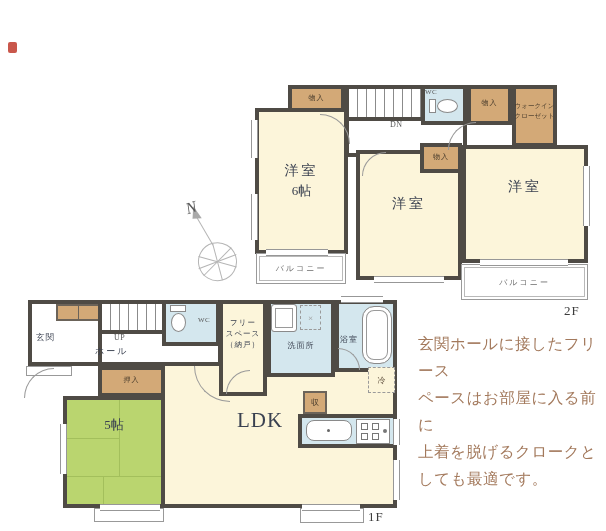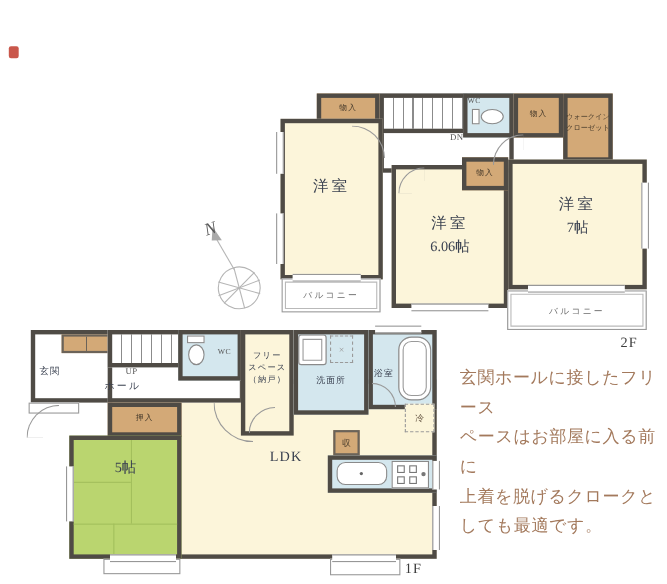--- a/index.html
+++ b/index.html
@@ -40,48 +40,47 @@
 </head>
 <body>
 
 <div id="canvas">
 
   <div class="abs" style="left:8px;top:42px;width:9px;height:11px;background:#c0392b;border-radius:2px;opacity:.85;"></div>
 
   <div class="room whitebg" style="left:345px;top:85px;width:122px;height:72px;"></div>
 
   <div class="room stairs" style="left:345px;top:85px;width:80px;height:36px;"></div>
-  <div class="graylabel" style="left:409px;top:120px;">DN</div>
+  <div class="graylabel" style="left:390px;top:120px;">DN</div>
 
   <div class="room blue" style="left:421px;top:85px;width:46px;height:40px;"></div>
   <div class="graylabel" style="left:425px;top:88px;font-size:7px;">WC</div>
   <div class="fixture" style="left:429px;top:99px;width:7px;height:14px;"></div>
   <div class="fixture" style="left:437px;top:99px;width:21px;height:14px;border-radius:50%;"></div>
 
   <div class="room brown" style="left:288px;top:85px;width:57px;height:27px;"></div>
   <div class="tinylabel" style="left:288px;top:93px;width:57px;">物入</div>
   <div class="room brown" style="left:467px;top:85px;width:45px;height:40px;"></div>
   <div class="tinylabel" style="left:467px;top:98px;width:45px;">物入</div>
 
   <div class="room brown" style="left:512px;top:85px;width:45px;height:62px;"></div>
   <div class="tinylabel" style="left:512px;top:102px;width:45px;font-size:6.5px;letter-spacing:0;">ウォークイン</div>
   <div class="tinylabel" style="left:512px;top:112px;width:45px;font-size:6.5px;letter-spacing:0;">クローゼット</div>
 
   <div class="room cream" style="left:255px;top:108px;width:93px;height:146px;"></div>
   <div class="rlabel" style="left:255px;top:162px;width:93px;font-size:14px;letter-spacing:3px;">洋室</div>
+  <div class="rlabel" style="left:255px;top:182px;width:93px;font-size:13px;">6帖</div>
 
   <div class="room cream" style="left:356px;top:150px;width:106px;height:130px;"></div>
   <div class="room brown" style="left:420px;top:143px;width:42px;height:30px;"></div>
   <div class="tinylabel" style="left:420px;top:152px;width:42px;">物入</div>
   <div class="rlabel" style="left:356px;top:195px;width:106px;font-size:14px;letter-spacing:3px;">洋室</div>
-  <div class="rlabel" style="left:356px;top:215px;width:106px;font-size:13px;">6.06帖</div>
 
   <div class="room cream" style="left:462px;top:145px;width:126px;height:118px;"></div>
   <div class="rlabel" style="left:462px;top:178px;width:126px;font-size:14px;letter-spacing:3px;">洋室</div>
-  <div class="rlabel" style="left:462px;top:198px;width:126px;font-size:13px;">7帖</div>
 
   <div class="balc" style="left:256px;top:253px;width:90px;height:31px;">
     <span class="blabel">バルコニー</span>
   </div>
   <div class="balc" style="left:461px;top:264px;width:127px;height:36px;">
     <span class="blabel">バルコニー</span>
   </div>
   <div class="floorlabel" style="left:564px;top:303px;">2F</div>
 
   <div class="winv" style="left:251px;top:120px;width:7px;height:38px;"></div>
@@ -131,21 +130,21 @@
 
   <div class="room blue" style="left:267px;top:300px;width:68px;height:77px;"></div>
   <div class="fixture" style="left:271px;top:304px;width:26px;height:28px;border-radius:3px;box-shadow:inset 0 0 0 3px #fff,inset 0 0 0 4px #9a9a9a;"></div>
   <div class="abs" style="left:300px;top:305px;width:21px;height:25px;border:1px dashed #9a9a9a;color:#9a9a9a;font-size:9px;display:flex;align-items:center;justify-content:center;">×</div>
   <div class="tinylabel" style="left:267px;top:340px;width:68px;font-size:8px;color:#3a4150;">洗面所</div>
 
   <div class="room blue" style="left:335px;top:300px;width:62px;height:72px;"></div>
   <div class="fixture" style="left:362px;top:306px;width:30px;height:58px;border-radius:12px;box-shadow:inset 0 0 0 3px #fff,inset 0 0 0 4px #9a9a9a;"></div>
   <div class="tinylabel" style="left:336px;top:334px;width:26px;font-size:8px;color:#3a4150;">浴室</div>
 
-  <div class="rlabel" style="left:210px;top:406px;width:100px;font-size:13px;letter-spacing:1px;">LDK</div>
+  <div class="rlabel" style="left:210px;top:406px;width:100px;font-size:21px;letter-spacing:1px;">LDK</div>
 
   <div class="room brown" style="left:98px;top:366px;width:67px;height:31px;"></div>
   <div class="tinylabel" style="left:98px;top:375px;width:67px;">押入</div>
 
   <div class="room green" style="left:63px;top:396px;width:102px;height:112px;">
     <div class="tatline" style="left:52px;top:0;width:1px;height:76px;"></div>
     <div class="tatline" style="left:0;top:38px;width:52px;height:1px;"></div>
     <div class="tatline" style="left:0;top:76px;width:94px;height:1px;"></div>
     <div class="tatline" style="left:36px;top:76px;width:1px;height:28px;"></div>
   </div>

